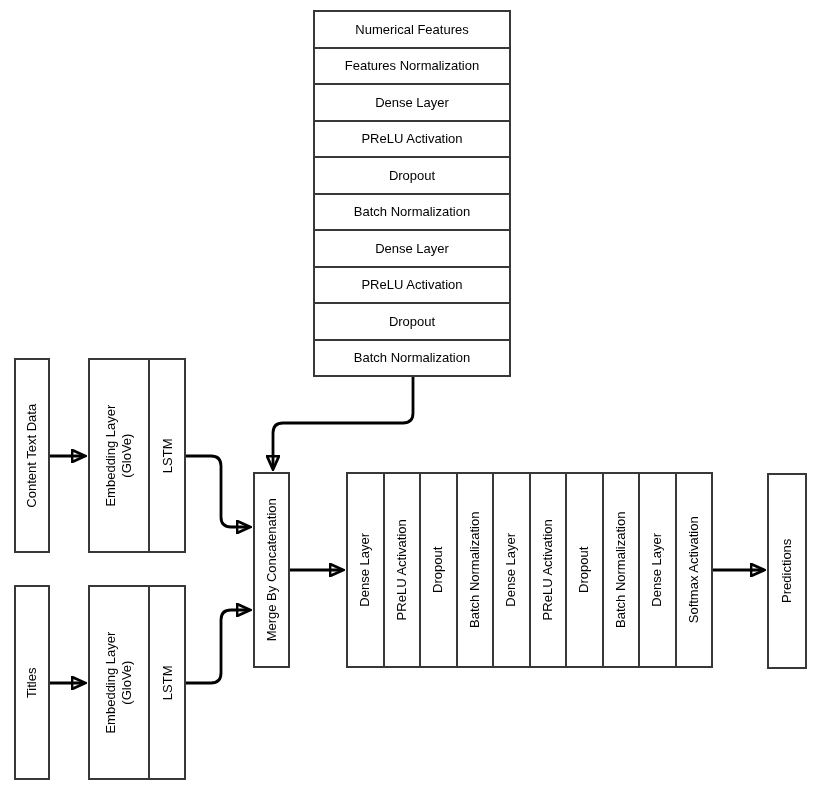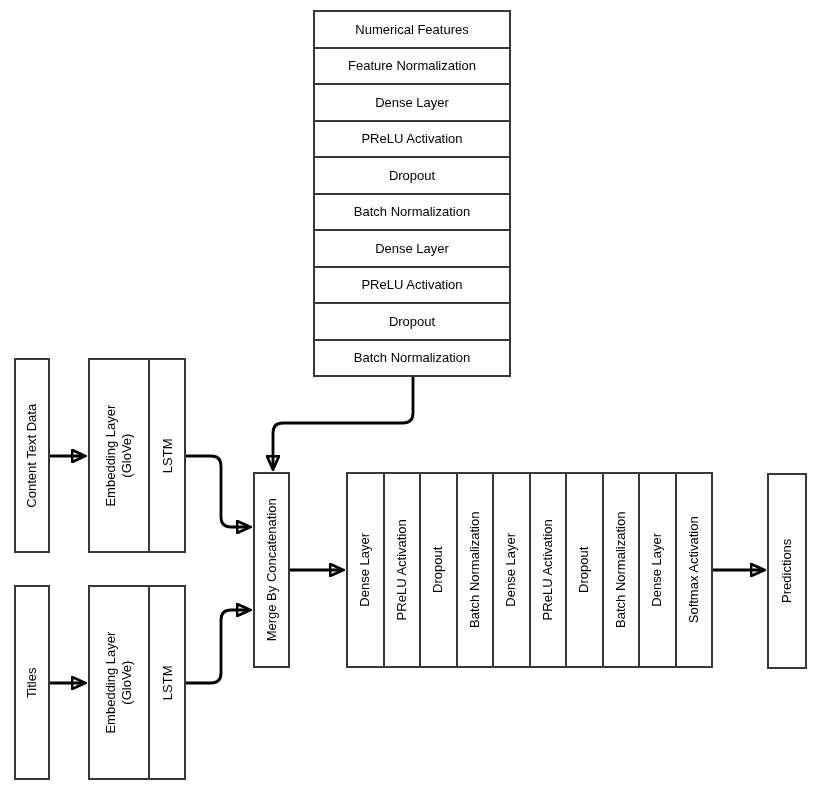--- a/index.html
+++ b/index.html
@@ -100,21 +100,21 @@
     <path d="M413,377 L413,413 Q413,423 403,423 L283,423 Q273,423 273,433 L273,468" marker-end="url(#ah)"></path>
     <path d="M290,570 L342,570" marker-end="url(#ah)"></path>
     <path d="M713,570 L763,570" marker-end="url(#ah)"></path>
   </svg>
 
   <div class="stack" style="left:313px; top:10px; width:198px; height:367px;">
     <div class="stack-row">
       <span>Numerical Features</span>
     </div>
     <div class="stack-row">
-      <span>Feature Normalization</span>
+      <span>Features Normalization</span>
     </div>
     <div class="stack-row">
       <span>Dense Layer</span>
     </div>
     <div class="stack-row">
       <span>PReLU Activation</span>
     </div>
     <div class="stack-row">
       <span>Dropout</span>
     </div>

